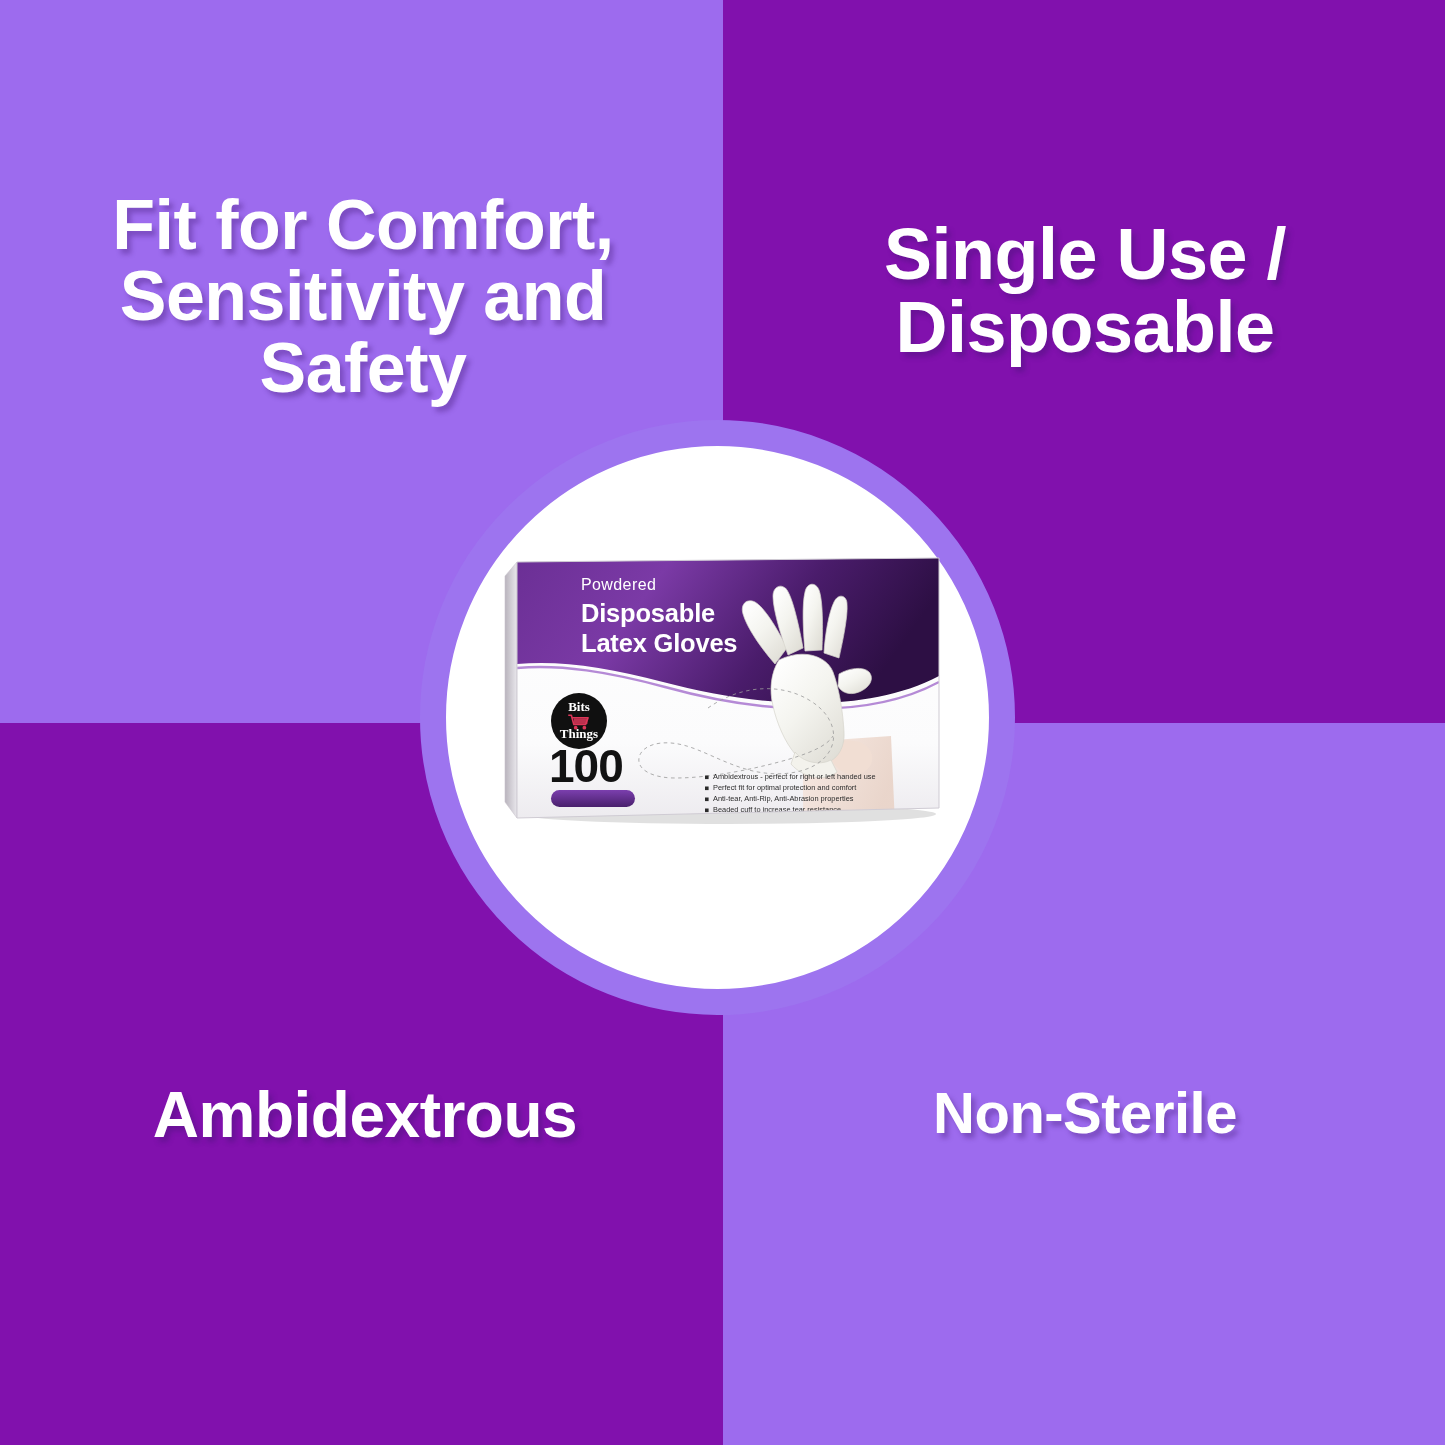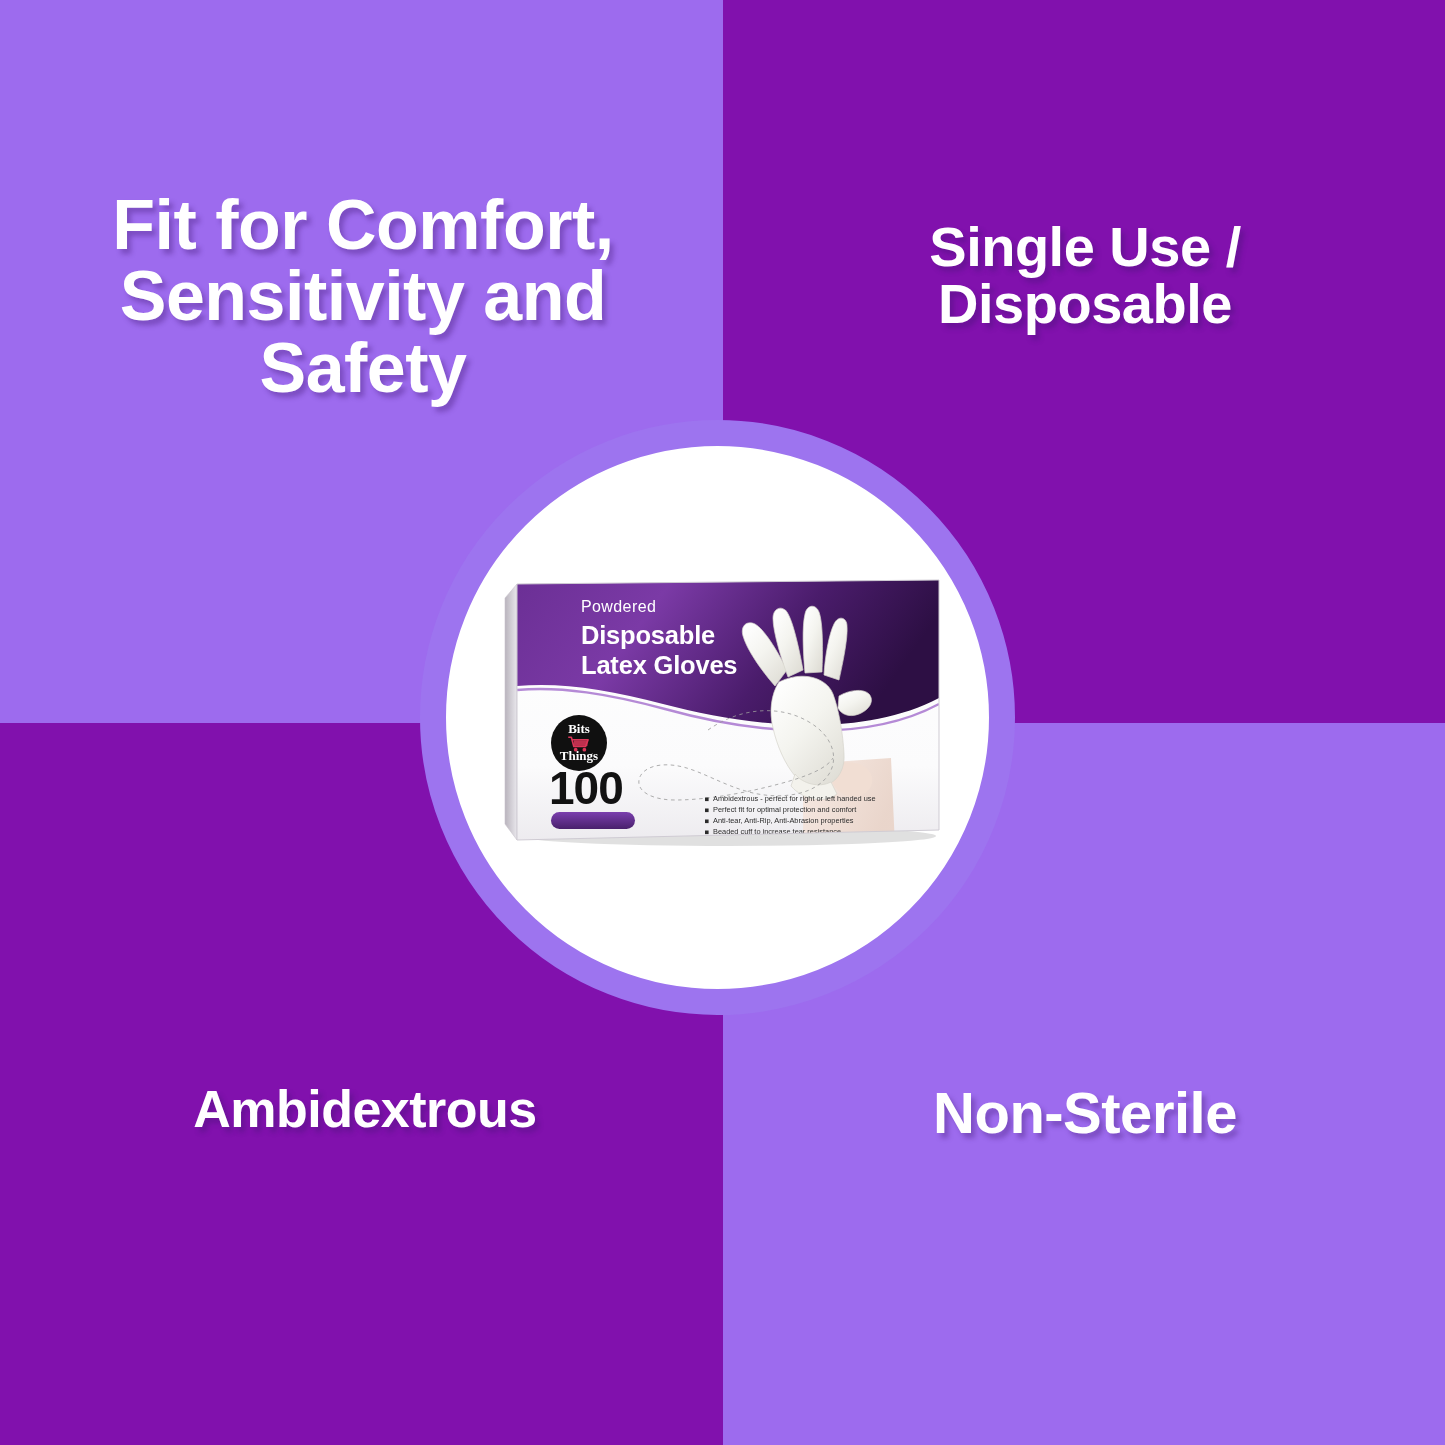--- a/index.html
+++ b/index.html
@@ -44,29 +44,29 @@
     width: 690px;
     text-align: center;
     font-size: 70px;
   }
 
   #headline-tr {
     left: 735px;
     top: 218px;
     width: 700px;
     text-align: center;
-    font-size: 56px;
+    font-size: 72px;
   }
 
   #headline-bl {
     left: 10px;
     top: 1083px;
     width: 710px;
     text-align: center;
-    font-size: 52px;
+    font-size: 64px;
   }
 
   #headline-br {
     left: 735px;
     top: 1083px;
     width: 700px;
     text-align: center;
     font-size: 58px;
   }
 
@@ -80,21 +80,21 @@
     border-radius: 50%;
     background: #ffffff;
     border: 26px solid #9d74ef;
     box-sizing: border-box;
   }
 
   
   #product-box {
     position: absolute;
     left: 503px;
-    top: 578px;
+    top: 556px;
     width: 438px;
     height: 268px;
   }
   #product-box svg { display: block; width: 100%; height: 100%; }
 
   .box-txt-small {
     font-family: "Liberation Sans", sans-serif;
     fill: #ffffff;
     font-size: 16px;
     font-weight: normal;

